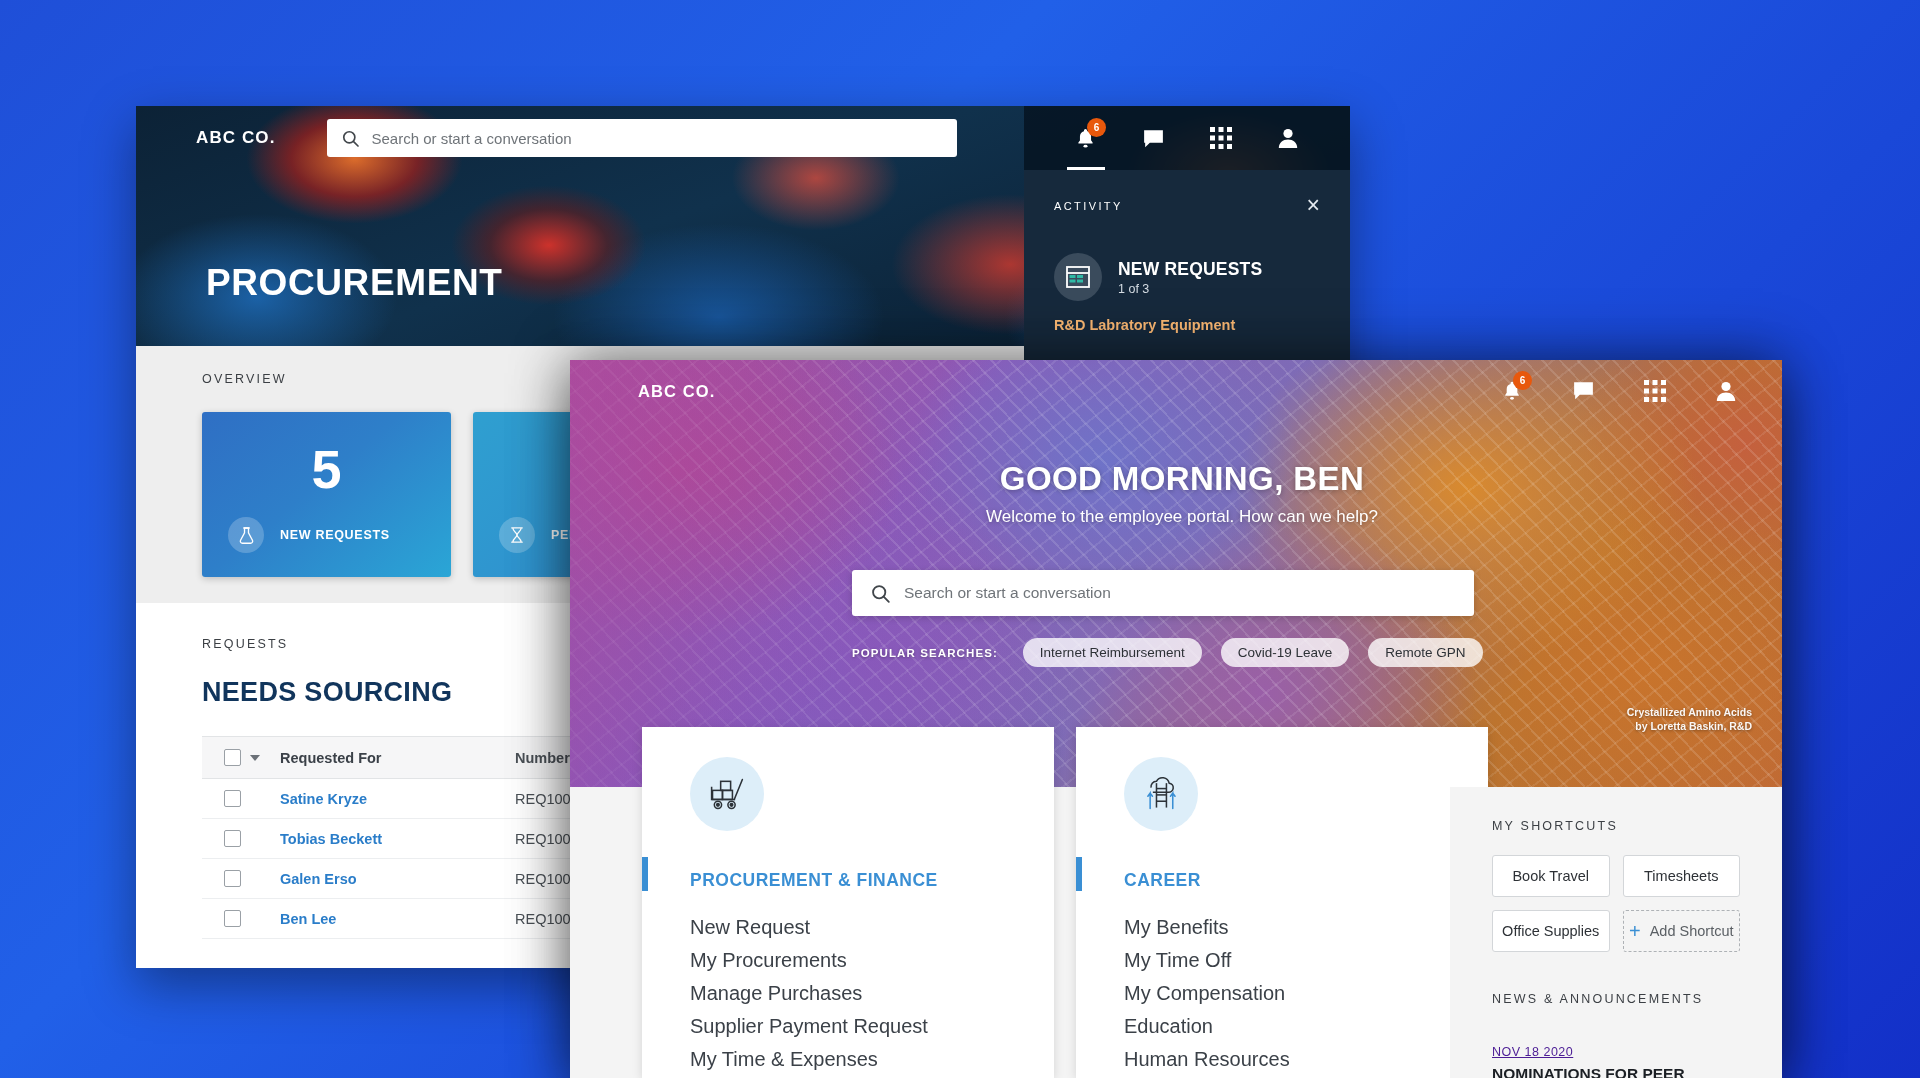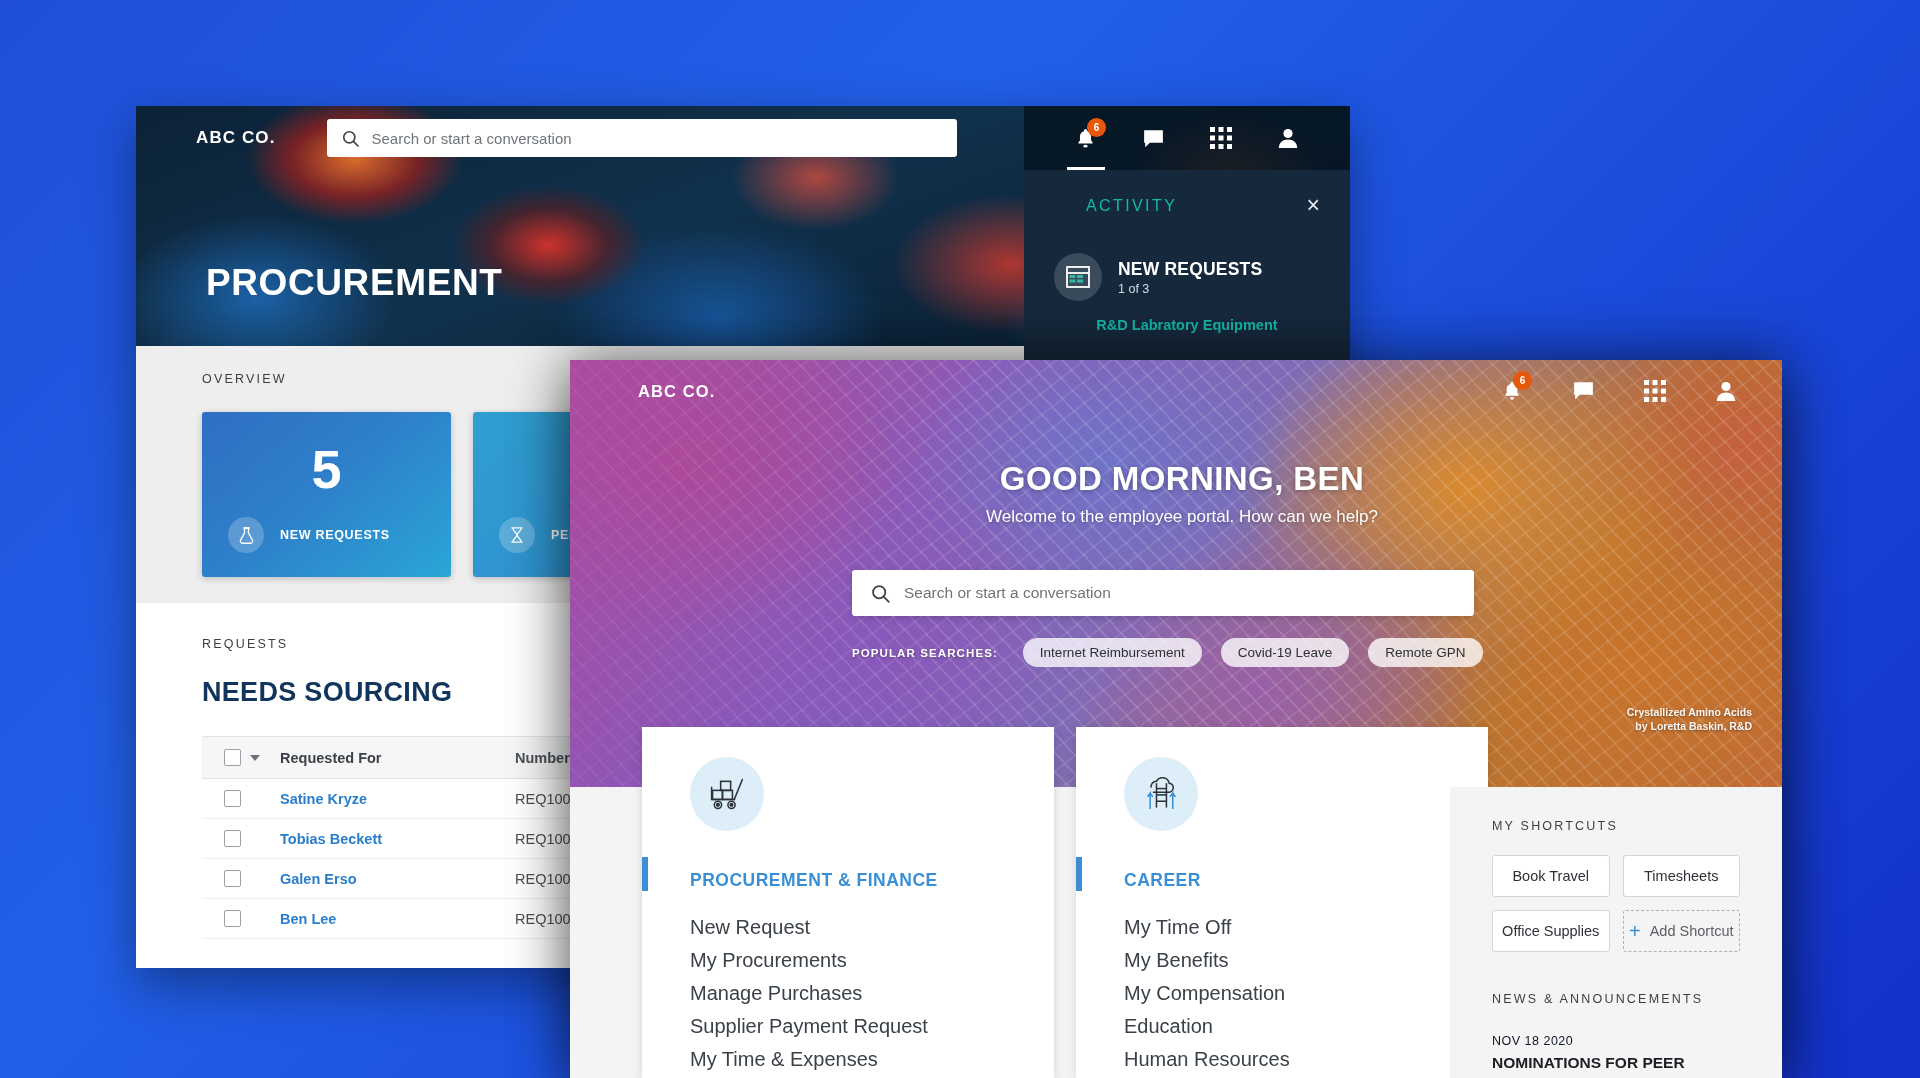--- a/index.html
+++ b/index.html
@@ -77,30 +77,30 @@
   }
 
   .bw-activity {
     position: absolute; right: 0; top: 64px; width: 326px; bottom: 0;
     background: #16293c;
   }
   .act-head {
     display: flex; align-items: center; justify-content: space-between;
     padding: 24px 30px 0 30px;
   }
-  .act-label { color: #14b8a6; font-size: 16px; letter-spacing: 2.4px; margin-left: 32px; }
+  .act-label { color: #ffffff; font-size: 11px; letter-spacing: 2.4px; }
   .act-close { color: #e4eaf0; font-size: 23px; line-height: 1; cursor: pointer; }
   .act-item { display: flex; align-items: center; gap: 16px; padding: 36px 30px 0 30px; }
   .act-icon-circle {
     width: 48px; height: 48px; border-radius: 50%;
     background: #3a4b5c; display: flex; align-items: center; justify-content: center; flex: none;
   }
   .act-title { color: #fff; font-size: 17.5px; font-weight: bold; letter-spacing: .2px; }
   .act-sub { color: #d6dde4; font-size: 12.5px; margin-top: 2px; }
-  .act-detail { color: #14b8a6; font-size: 14.5px; font-weight: bold; padding: 16px 30px 0 30px; text-align: center; }
+  .act-detail { color: #fdba74; font-size: 14.5px; font-weight: bold; padding: 16px 30px 0 30px; }
 
   .bw-body { background: #eeeeee; padding: 26px 0 0 0; height: 100%; }
   .bw-section-label {
     color: #3b3f44; font-size: 12.5px; letter-spacing: 2.2px; margin-left: 66px;
   }
   .ov-cards { display: flex; gap: 22px; margin: 26px 0 0 66px; }
   .ov-card {
     width: 249px; height: 165px; border-radius: 3px;
     position: relative; box-shadow: 0 2px 7px rgba(0,0,0,.2);
   }
@@ -230,21 +230,21 @@
     display: flex; align-items: center; justify-content: center;
     font-size: 14.5px; color: #2d3136; cursor: pointer;
   }
   .sc-add {
     height: 42px; background: transparent; border: 1px dashed #aeb2b6; border-radius: 3px;
     display: flex; align-items: center; justify-content: center; gap: 9px;
     font-size: 14.5px; color: #5a5f64; cursor: pointer;
   }
   .plus { color: #3a8fd4; font-size: 20px; line-height: 1; }
   .news-label { margin-top: 40px; color: #3b3f44; font-size: 12.5px; letter-spacing: 2.2px; }
-  .news-date { margin-top: 28px; color: #0f172a; font-size: 12.5px; letter-spacing: .5px; }
+  .news-date { margin-top: 39px; color: #4c1d95; font-size: 12.5px; letter-spacing: .5px; text-decoration: underline; }
   .news-head { margin-top: 5px; color: #1b1f24; font-size: 15.5px; font-weight: bold; line-height: 1.3; }
 </style>
 </head>
 <body>
 
 <div id="back-window">
 
   <div class="bw-hero">
 
     <div class="bw-topbar">
@@ -511,22 +511,22 @@
               <line x1="18" y1="29" x2="29" y2="29"></line>
             <path d="M11 37V20l-2.5 3.5M11 20l2.5 3.5" stroke="#3a8fd4" stroke-linecap="round"></path>
             <path d="M36 37V20l-2.5 3.5M36 20l2.5 3.5" stroke="#3a8fd4" stroke-linecap="round"></path>
           </svg>
         </div>
         <div class="cat-title-row">
           <span class="cat-accent"></span>
           <span class="cat-title">CAREER</span>
         </div>
         <ul class="cat-list">
+          <li>My Benefits</li>
           <li>My Time Off</li>
-          <li>My Benefits</li>
           <li>My Compensation</li>
           <li>Education</li>
           <li>Human Resources</li>
         </ul>
         <div class="cat-viewall">VIEW ALL</div>
       </div>
     </div>
 
     <div class="fw-right">
       <div class="r-label">MY SHORTCUTS</div>

